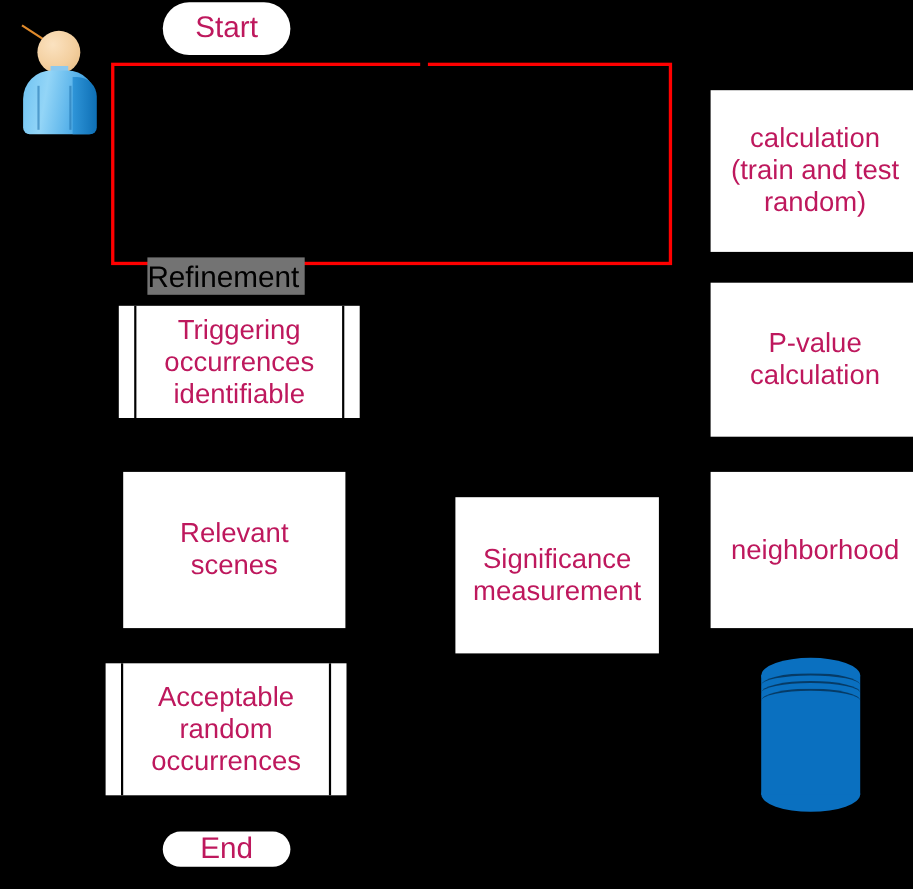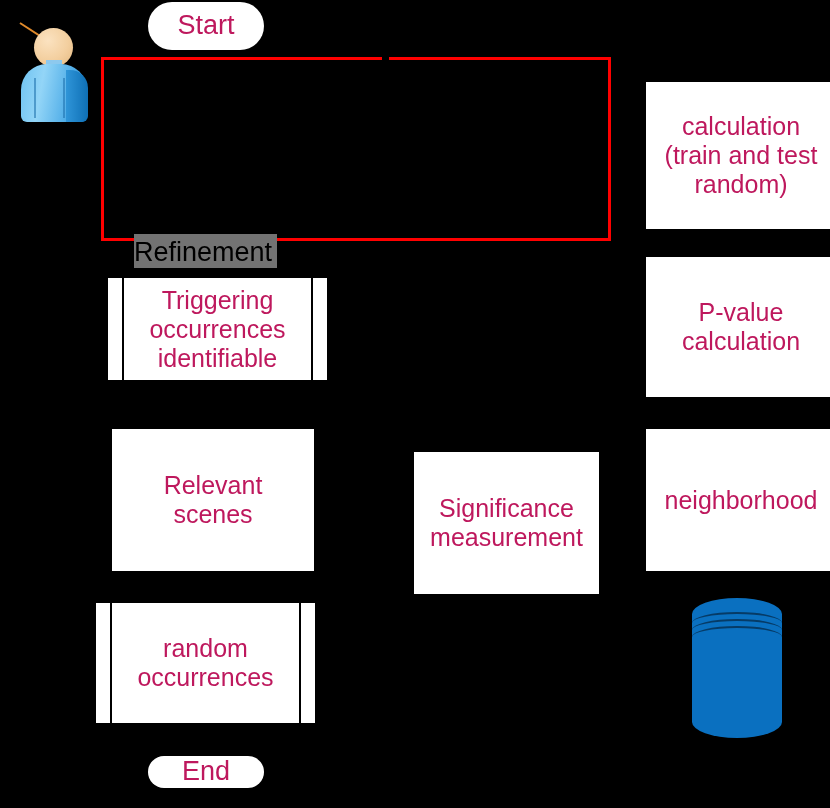--- a/index.html
+++ b/index.html
@@ -231,20 +231,21 @@
   <div class="node process" id="node-define-neighborhood" style="left:646px; top:429px; width:190px; height:142px;">
     <div class="label">
       <div>neighborhood</div>
     </div>
   </div>
 
   <div class="node predefined" id="node-acceptable-random" style="left:96px; top:603px; width:219px; height:120px;">
     <div class="bar left"></div>
     <div class="bar right"></div>
     <div class="ptext">
+      <div>Acceptable</div>
       <div>random</div>
       <div>occurrences</div>
     </div>
   </div>
 
   <div id="database-icon" style="left:692px; top:598px; width:90px; height:140px;">
     <div class="cyl-bottom"></div>
     <div class="cyl-body"></div>
     <div class="cyl-top"></div>
     <div class="ring r1"></div>

